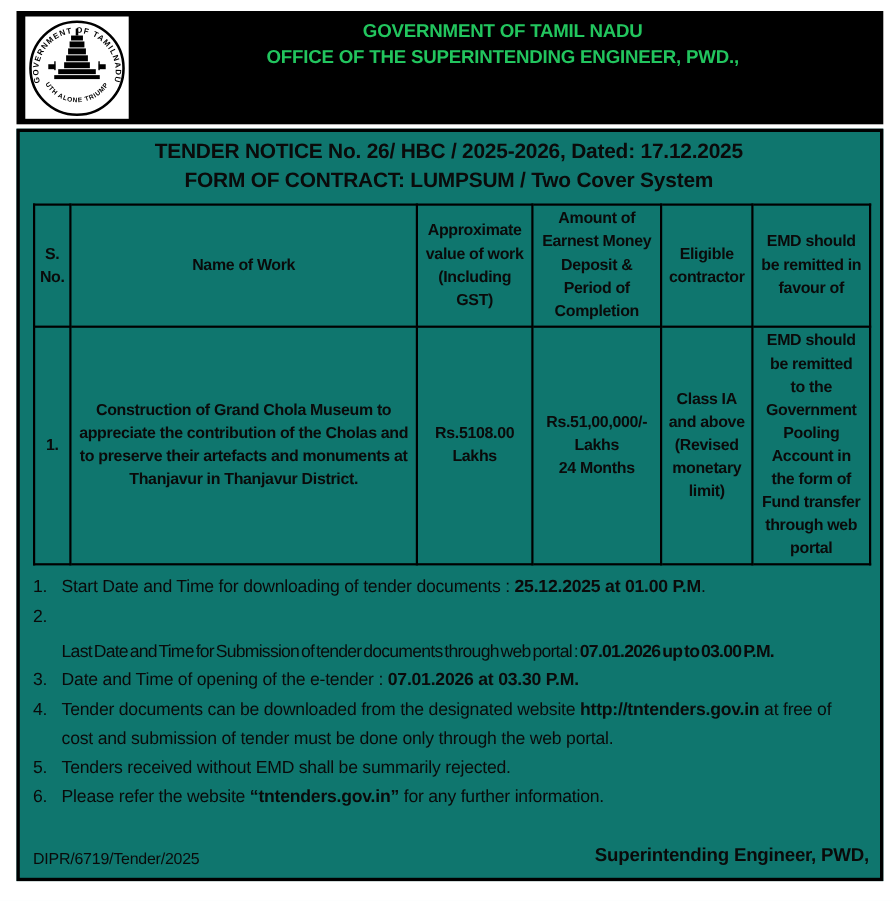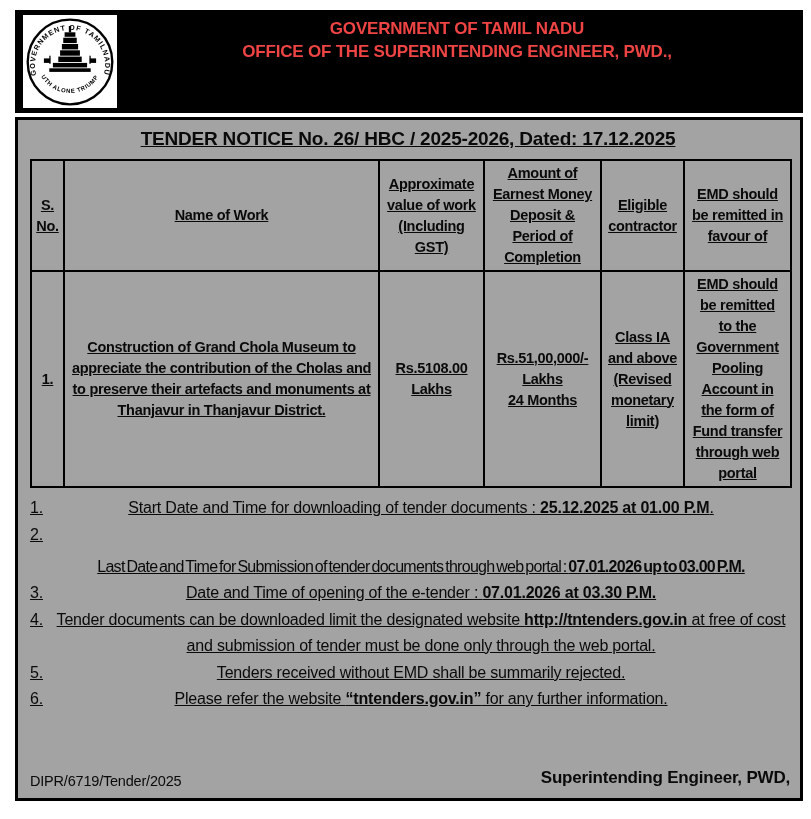--- a/index.html
+++ b/index.html
@@ -25,40 +25,39 @@
     background: #fff;
     width: 94px; height: 93px;
     flex: none;
     display: flex; align-items: center; justify-content: center;
   }
   .emblem-box svg { display: block; }
   .arc-top { font-size: 8px; font-weight: bold; letter-spacing: 1.1px; fill: #000; }
   .arc-bot { font-size: 6.6px; font-weight: bold; letter-spacing: 0.7px; fill: #000; }
   .header-text {
     flex: 1;
-    color: #ef4444;
+    color: #22c55e;
     text-align: center;
     padding-top: 2px;
     letter-spacing: -0.2px;
   }
   .h-line1 { font-size: 17px; font-weight: bold; line-height: 23px; }
   .h-line2 { font-size: 28px; font-weight: bold; line-height: 33px; letter-spacing: 0.2px; }
   .h-line3 { font-size: 17px; font-weight: bold; line-height: 23px; }
   .h-line4 { font-size: 17px; font-weight: bold; line-height: 22px; }
 
   
   .doc-body {
     margin-top: 4px;
     border: 3px solid #000;
     height: 684px;
     position: relative;
     padding: 6px 14px 0 12px;
     overflow: hidden;
-    background: #a3a3a3;
-    text-decoration: underline;
+    background: #0f766e;
   }
   .title-line { text-align: center; font-weight: bold; font-size: 19px; line-height: 25px; letter-spacing: -0.2px; }
   .title-line + .title-line { margin-top: 1px; }
   .intro {
     margin-top: 5px;
     font-size: 15.5px;
     line-height: 21.5px;
     letter-spacing: -0.3px;
     text-align: justify;
     text-indent: 30px;
@@ -89,21 +88,21 @@
     font-size: 14.5px;
     line-height: 25px;
     padding: 4px 7px;
   }
   td.emd-favour-cell { line-height: 22px; }
 
   
   .notes { margin-top: 7px; }
   .note { display: flex; font-size: 16px; line-height: 26.5px; letter-spacing: -0.2px; }
   .note .num { flex: none; width: 26px; }
-  .note .txt { flex: 1; text-align: center; }
+  .note .txt { flex: 1; }
   .note.condensed .txt { letter-spacing: -0.7px; word-spacing: -2px; margin-top: 32px; }
 
   
   .footer {
     position: absolute;
     left: 12px; right: 10px; bottom: 8px;
     display: flex;
     align-items: flex-end;
     justify-content: space-between;
   }
@@ -144,20 +143,21 @@
       </svg>
     </div>
     <div class="header-text">
       <div class="h-line1">GOVERNMENT OF TAMIL NADU</div>
       <div class="h-line3">OFFICE OF THE SUPERINTENDING ENGINEER, PWD.,</div>
     </div>
   </div>
 
   <div class="doc-body">
     <div class="title-line">TENDER NOTICE No. 26/ HBC / 2025-2026, Dated: 17.12.2025</div>
+    <div class="title-line">FORM OF CONTRACT: LUMPSUM / Two Cover System</div>
 
     <table class="works">
       <colgroup>
         <col style="width:33px">
           <col style="width:315px">
           <col style="width:105px">
         <col style="width:117px">
           <col style="width:83px">
           <col style="width:107px">
       </colgroup>
@@ -218,21 +218,21 @@
       <div class="note condensed">
         <span class="num">2.</span>
         <span class="txt"><span>Last Date and Time for Submission of tender documents through web portal : </span><b>07.01.2026 up to 03.00 P.M.</b><span></span></span>
       </div>
       <div class="note">
         <span class="num">3.</span>
         <span class="txt"><span>Date and Time of opening of the e-tender : </span><b>07.01.2026 at 03.30 P.M.</b><span></span></span>
       </div>
       <div class="note">
         <span class="num">4.</span>
-        <span class="txt"><span>Tender documents can be downloaded limit the designated website </span><b>http://tntenders.gov.in</b><span> at free of cost and submission of tender must be done only through the web portal.</span></span>
+        <span class="txt"><span>Tender documents can be downloaded from the designated website </span><b>http://tntenders.gov.in</b><span> at free of cost and submission of tender must be done only through the web portal.</span></span>
       </div>
       <div class="note">
         <span class="num">5.</span>
         <span class="txt"><span>Tenders received without EMD shall be summarily rejected.</span><b></b><span></span></span>
       </div>
       <div class="note">
         <span class="num">6.</span>
         <span class="txt"><span>Please refer the website </span><b>“tntenders.gov.in”</b><span> for any further information.</span></span>
       </div>
     </div>

